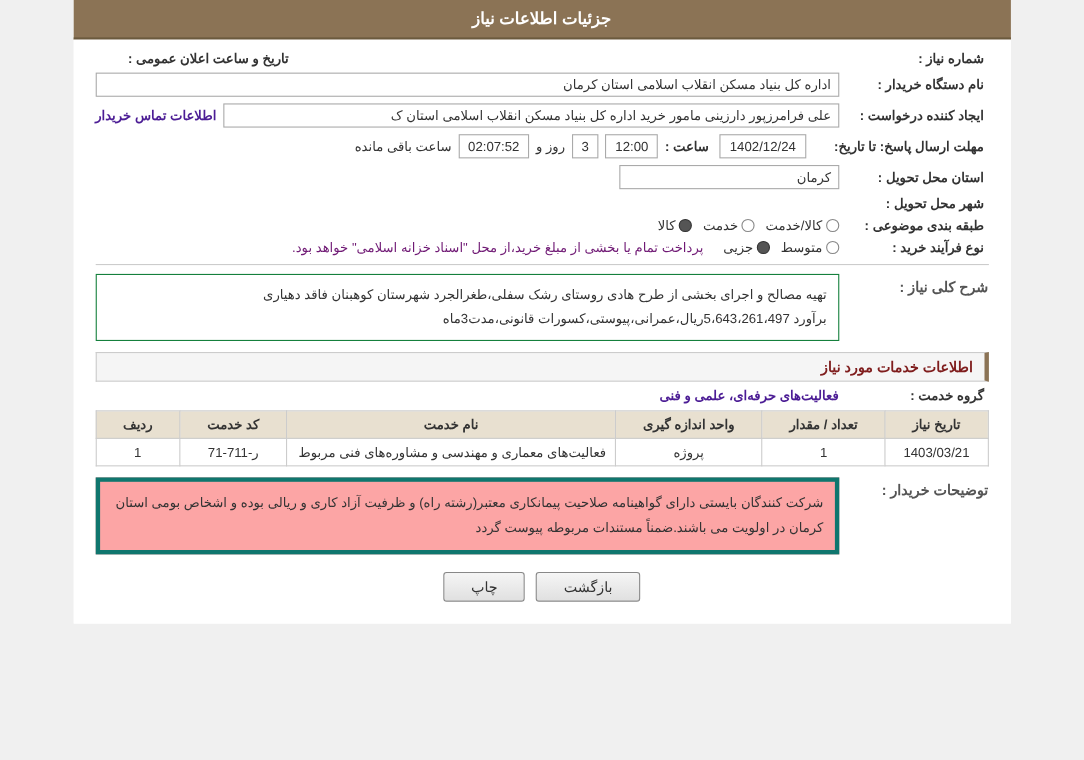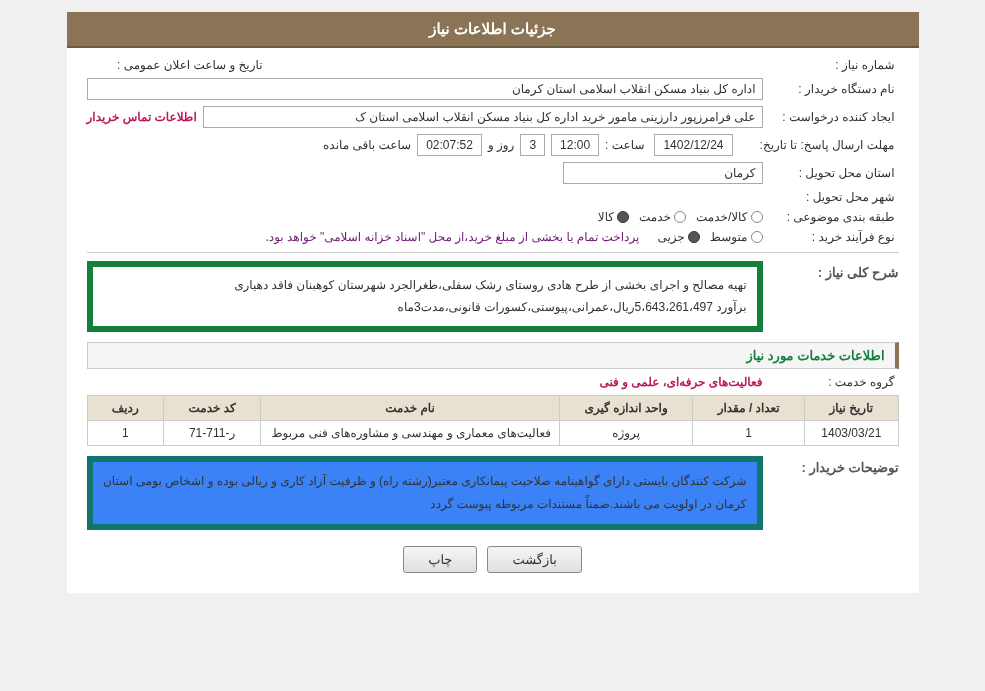--- a/index.html
+++ b/index.html
@@ -5,21 +5,21 @@
     * { box-sizing: border-box; margin: 0; padding: 0; }
     body {
       font-family: Tahoma, Arial, sans-serif;
       font-size: 12px;
       background: #f0f0f0;
       direction: rtl;
       color: #333;
     }
     .main-container {
       width: 852px;
-      margin: 12px auto;
+      margin: 0 auto;
       background: #fff;
     }
     .header-bar {
       background: #8B7355;
       color: #fff;
       text-align: center;
       padding: 8px 16px;
       font-size: 15px;
       font-weight: bold;
       border-bottom: 2px solid #6b5a3e;
@@ -30,63 +30,63 @@
     }
     .form-row {
       display: flex;
       align-items: center;
       margin-bottom: 6px;
       gap: 6px;
     }
     .label-cell {
       min-width: 130px;
       text-align: right;
-      font-weight: normal;
+      font-weight: bold;
       color: #333;
       padding-right: 4px;
     }
     .value-box {
       border: 1px solid #aaa;
       background: #fff;
       padding: 3px 6px;
       min-height: 22px;
       display: inline-block;
     }
     .value-box-wide {
       flex: 1;
       border: 1px solid #aaa;
       background: #fff;
       padding: 3px 6px;
       min-height: 22px;
     }
     .highlighted-link {
-      color: #be185d;
+      color: #4c1d95;
       text-decoration: none;
       font-weight: bold;
       text-align: right;
     }
     .date-box {
       border: 1px solid #aaa;
       background: #fff;
       padding: 3px 8px;
       min-height: 22px;
       display: inline-block;
     }
     .section-header {
       background: #f5f5f5;
       border: 1px solid #ccc;
       border-right: 4px solid #8B7355;
       padding: 5px 10px;
       font-size: 13px;
       font-weight: bold;
-      color: #15803d;
+      color: #7f1d1d;
       margin: 10px 0 6px 0;
     }
     .description-box {
-      border: 6px solid #15803d;
+      border: 1px solid #15803d;
       background: #fff;
       padding: 8px 10px;
       line-height: 1.8;
       flex: 1;
     }
     .radio-row {
       display: flex;
       align-items: center;
       gap: 10px;
     }
@@ -123,23 +123,23 @@
     table.services-table td {
       border: 1px solid #ccc;
       padding: 5px 8px;
       text-align: center;
       font-size: 12px;
     }
     table.services-table tr:nth-child(even) td {
       background: #f9f9f9;
     }
     .buyer-notes {
-      border: 6px solid #0f766e;
+      border: 4px solid #0f766e;
       padding: 8px 10px;
-      background: #3b82f6;
+      background: #fca5a5;
       line-height: 1.9;
       flex: 1;
     }
     .bottom-buttons {
       display: flex;
       justify-content: center;
       gap: 10px;
       margin-top: 16px;
     }
     .btn {

